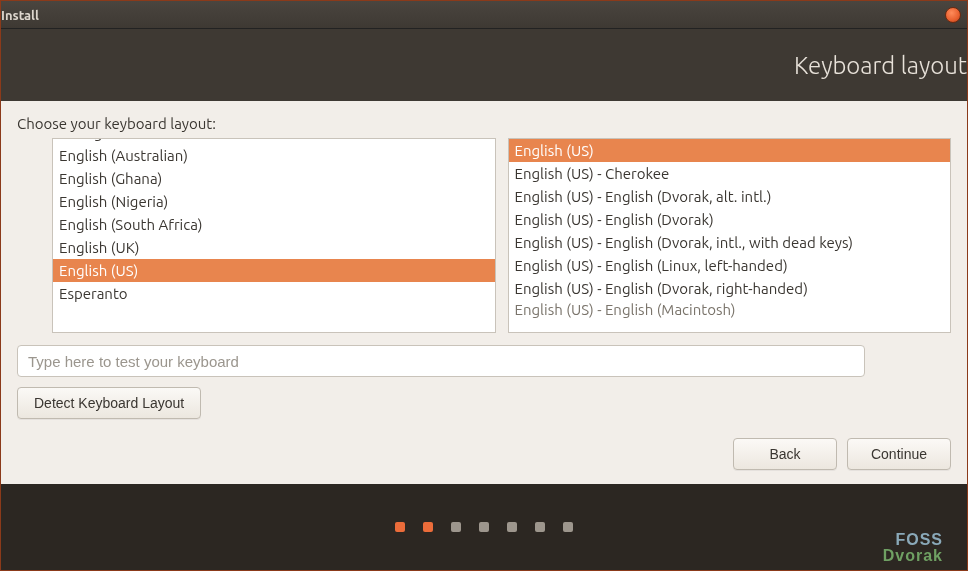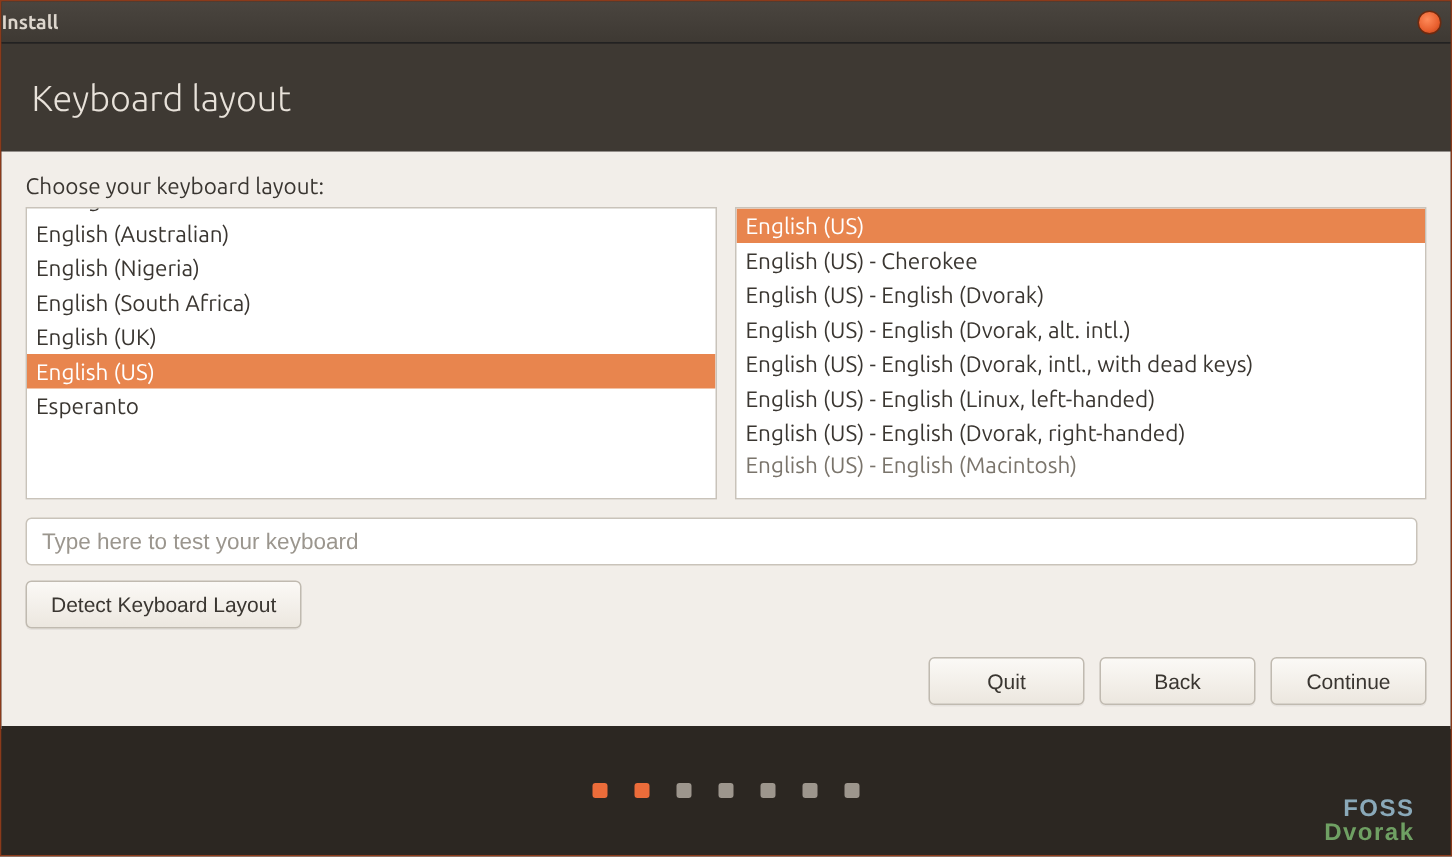--- a/index.html
+++ b/index.html
@@ -29,35 +29,36 @@
   width: 16px; height: 16px; border-radius: 50%;
   background: radial-gradient(circle at 40% 35%, #ff8b5a, #e85f2e 60%, #b03d18);
   border: 1px solid #6b2a10;
   cursor: pointer;
 }
 .header {
   height: 72px;
   background: #3e3933;
   display: flex; align-items: center;
   padding-left: 20px;
+  justify-content: flex-end;
 }
 .header-title {
   color: #e8e2da; font-size: 24px; font-weight: 300;
 }
 .content {
   background: #f2eee9;
   padding: 14px 16px 16px 16px;
   height: 385px;
   position: relative;
 }
 .prompt {
   color: #3a3631; font-size: 15px; margin-bottom: 6px;
 }
 .lists {
-  display: flex; gap: 12px; height: 195px;
+  display: flex; gap: 12px; height: 195px; margin-left: 35px;
 }
 .listbox {
   flex: 1;
   background: #fff;
   border: 1px solid #c9c3ba;
   overflow: hidden;
   font-size: 15px;
   color: #3a3631;
   line-height: 23px;
 }
@@ -73,21 +74,21 @@
 }
 .listbox .item.selected {
   background: #e8854e;
   color: #fff;
 }
 .listbox .item.last-cut {
   color: #7a746b;
   line-height: 20px;
 }
 .test-input {
-  width: 928px; height: 32px;
+  width: 848px; height: 32px;
   margin-top: 12px;
   border: 1px solid #c9c3ba;
   border-radius: 4px;
   padding: 0 10px;
   font-size: 15px;
   color: #3a3631;
   background: #fff;
 }
 .test-input::placeholder { color: #9b968e; }
 .btn {
@@ -143,46 +144,46 @@
     <span class="header-title">Keyboard layout</span>
   </div>
 
   <div class="content">
     <div class="prompt">Choose your keyboard layout:</div>
 
     <div class="lists">
       <div class="listbox" id="left-list">
           <div class="item first-cut">Dzongkha</div>
           <div class="item">English (Australian)</div>
+          <div class="item">English (Ghana)</div>
           <div class="item">English (Nigeria)</div>
           <div class="item">English (South Africa)</div>
           <div class="item">English (UK)</div>
           <div class="item selected">English (US)</div>
           <div class="item">Esperanto</div>
         </div>
       <div class="listbox" id="right-list">
           <div class="item selected">English (US)</div>
           <div class="item">English (US) - Cherokee</div>
+          <div class="item">English (US) - English (Dvorak, alt. intl.)</div>
           <div class="item">English (US) - English (Dvorak)</div>
-          <div class="item">English (US) - English (Dvorak, alt. intl.)</div>
           <div class="item">English (US) - English (Dvorak, intl., with dead keys)</div>
           <div class="item">English (US) - English (Linux, left-handed)</div>
           <div class="item">English (US) - English (Dvorak, right-handed)</div>
           <div class="item last-cut">English (US) - English (Macintosh)</div>
         </div>
     </div>
 
     <input class="test-input" placeholder="Type here to test your keyboard" style="">
 
     <div class="detect-row">
       <button class="btn">Detect Keyboard Layout</button>
     </div>
 
     <div class="nav-row">
-      <button class="btn">Quit</button>
       <button class="btn">Back</button>
       <button class="btn">Continue</button>
     </div>
   </div>
 
   <div class="footer" id="footer">
       <span class="dot active"></span>
       <span class="dot active"></span>
       <span class="dot"></span>
       <span class="dot"></span>

